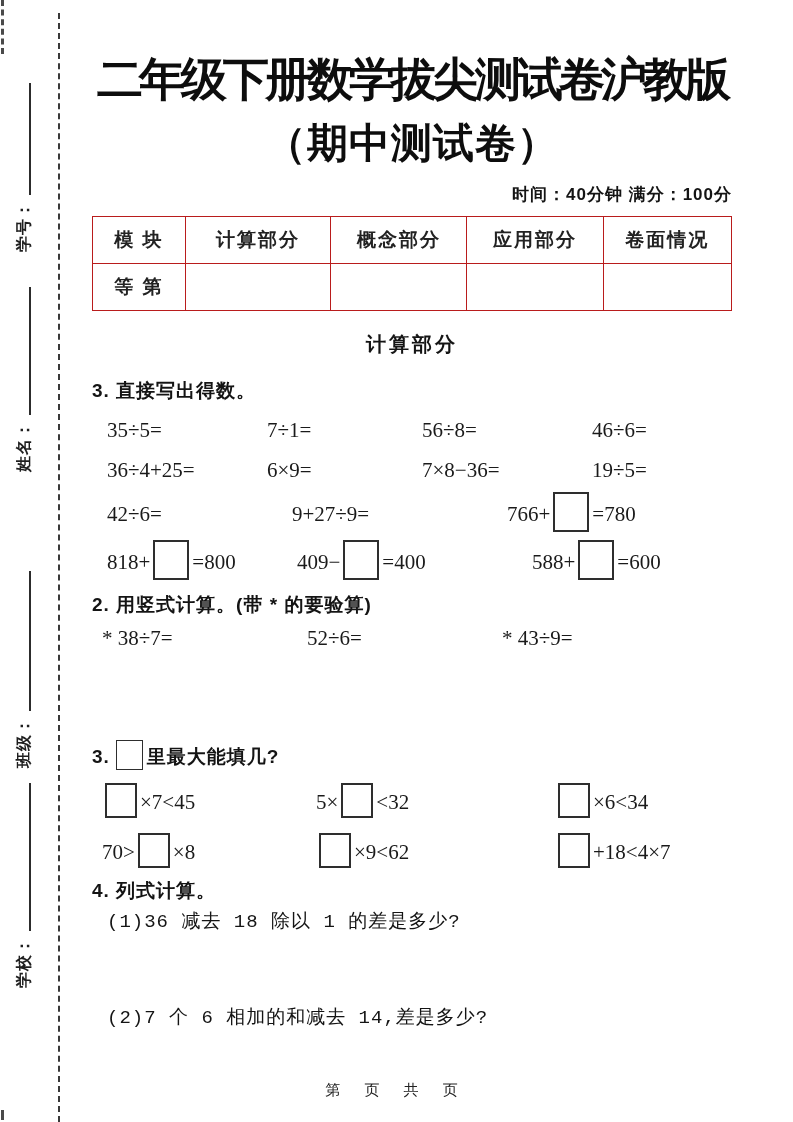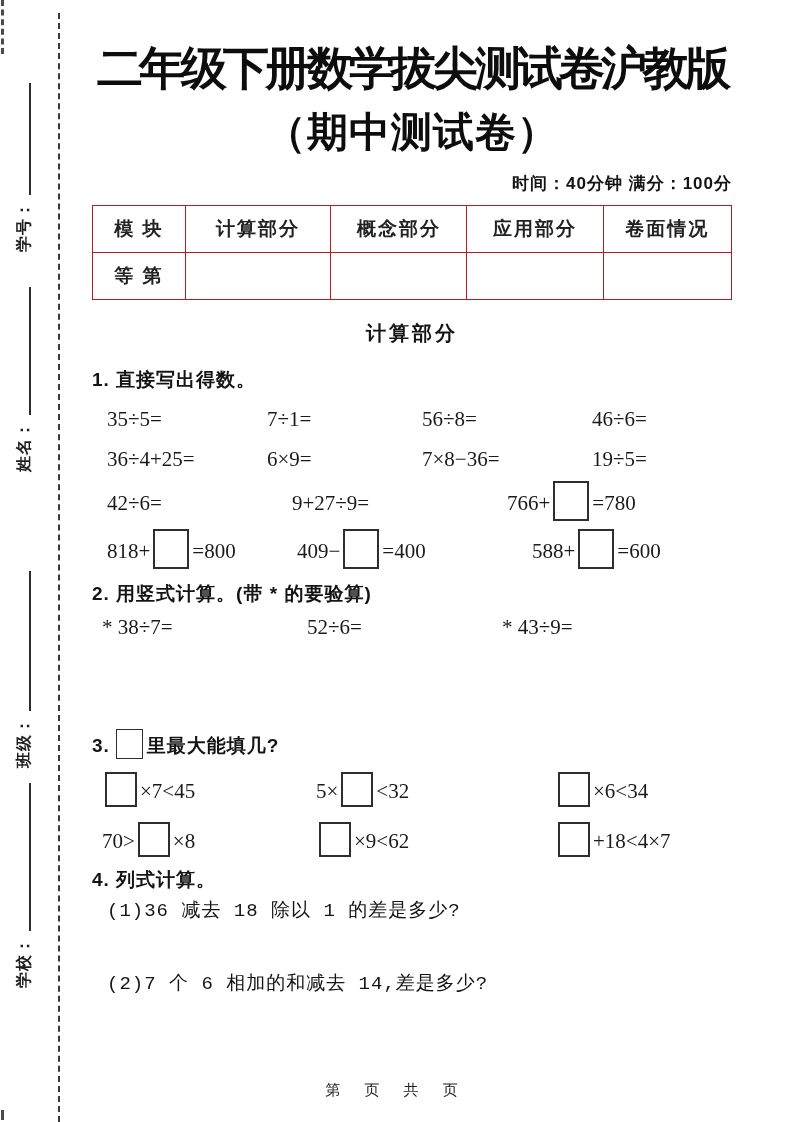--- a/index.html
+++ b/index.html
@@ -21,21 +21,21 @@
   .side-group{
     position:absolute;left:14px;
     display:flex;align-items:flex-end;gap:6px;
     transform-origin:0 0;transform:rotate(-90deg);
     font-size:16px;font-weight:600;letter-spacing:1px;white-space:nowrap;
     color:#1e1e1e;
   }
   .side-line{display:inline-block;border-bottom:2px solid #2c2c2c;height:3px;margin-bottom:4px;}
 
   
-  .main{position:absolute;left:92px;top:5px;width:640px;padding-top:36px;}
+  .main{position:absolute;left:92px;top:16px;width:640px;padding-top:36px;}
 
   .title{
     font-size:46px;font-weight:800;letter-spacing:-4px;
     text-align:center;line-height:54px;margin:0;color:#0d0d0d;
   }
   .subtitle{
     font-size:41px;font-weight:800;letter-spacing:1px;
     text-align:center;line-height:42px;margin:16px 0 0 0;color:#0d0d0d;
   }
   .exam-info{
@@ -71,21 +71,21 @@
     vertical-align:-11px;margin:0 3px;background:#fff;}
   .sbox{display:inline-block;width:28px;height:31px;border:2px solid #2e2e2e;
     vertical-align:-9px;margin:0 3px;background:#fff;}
   .hbox{display:inline-block;width:25px;height:28px;border:1.5px solid #2e2e2e;
     vertical-align:-7px;margin:0 4px 0 6px;background:#fff;}
 
   .work-space{height:72px;}
   .q3-row{margin-top:12px;line-height:40px;}
   .q4-text{font-family:Liberation Mono, monospace;font-size:19px;line-height:24px;
     padding-left:15px;margin-top:6px;letter-spacing:1px;}
-  .q4-text.second{margin-top:49px;}
+  .q4-text.second{margin-top:72px;}
 
   .footer{
     position:absolute;left:0;bottom:22px;width:100%;
     text-align:center;font-size:15px;letter-spacing:10px;color:#222;
   }
 </style>
 </head>
 <body>
 
 <div class="page">
@@ -139,21 +139,21 @@
         <td></td>
         <td></td>
         <td></td>
         <td></td>
       </tr>
     </tbody>
       </table>
 
     <div class="section-title">计算部分</div>
 
-    <div class="q-heading">1. 直接写出得数。</div>
+    <div class="q-heading">3. 直接写出得数。</div>
 
     <div class="expr-row cols4a">
       <span>35÷5=</span>
       <span>7÷1=</span>
       <span>56÷8=</span>
       <span>46÷6=</span>
     </div>
 
     <div class="expr-row cols4a">
       <span>36÷4+25=</span>

